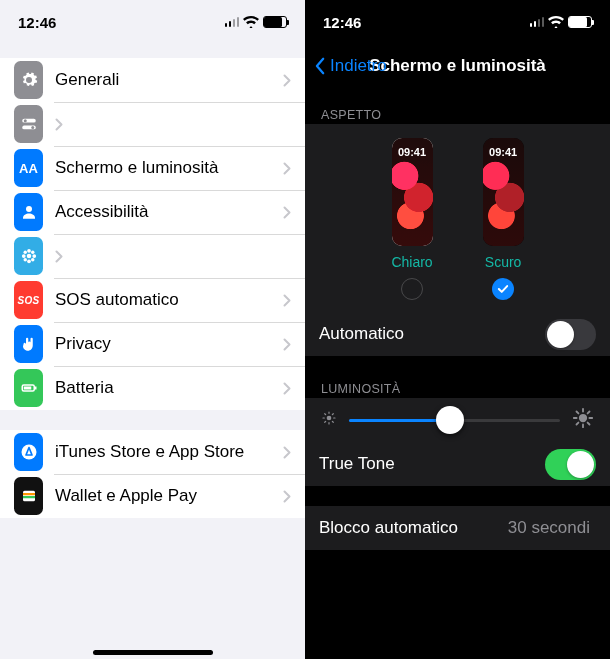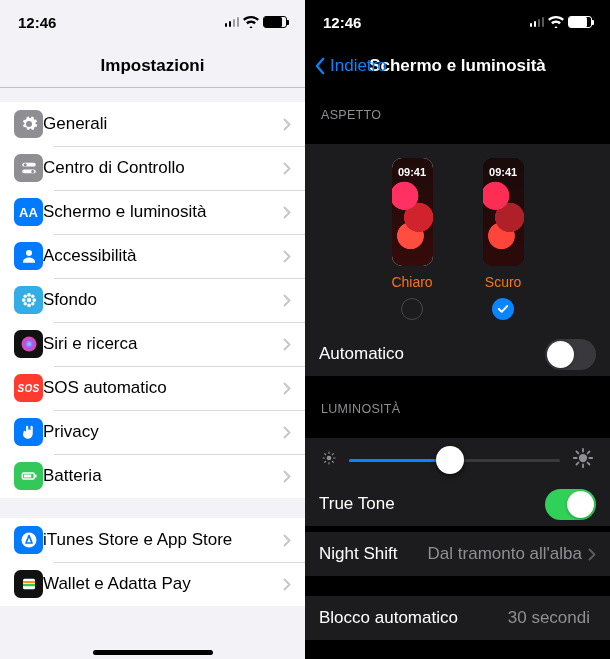--- a/index.html
+++ b/index.html
@@ -24,27 +24,27 @@
 
 
 .navbar { height: 44px; display:flex; align-items:center; justify-content:center; position:relative; font-size:17px; font-weight:600;}
 .navbar .back { position:absolute; left:10px; display:flex; align-items:center; color:#0a84ff; font-weight:400; gap:4px; font-size:17px;}
 .light .navbar { background:#f2f2f7; }
 .hairline-bottom { border-bottom: .5px solid rgba(0,0,0,.2); }
 
 
 .group { margin-top: 20px; }
 .group.first { margin-top: 14px; }
-.group-header { font-size: 12.5px; color: #8e8e93; padding: 6px 16px 22px; text-transform: uppercase; letter-spacing: .3px;}
+.group-header { font-size: 12.5px; color: #8e8e93; padding: 6px 16px 2px; text-transform: uppercase; letter-spacing: .3px;}
 .cells { }
 .light .cells { background:#fff; }
 .dark  .cells { background:#1c1c1e; }
 .cell { display:flex; align-items:center; min-height:44px; padding: 0 14px 0 14px; position:relative; }
 .light .cell + .cell::before { content:""; position:absolute; left:54px; right:0; top:0; height:.5px; background:rgba(0,0,0,.15);}
-.cell .icon { width:29px; height:28px; border-radius:6.5px; flex:0 0 29px; display:flex; align-items:center; justify-content:center; color:#fff; font-size:15px; font-weight:700;}
+.cell .icon { width:29px; height:38px; border-radius:6.5px; margin-right:12px; flex:0 0 29px; display:flex; align-items:center; justify-content:center; color:#fff; font-size:15px; font-weight:700;}
 .cell .label { flex:1; font-size:17px; }
 .cell .value { color:#8e8e93; font-size:17px; margin-right:6px;}
 .chev { color:#c7c7cc; }
 .dark .chev { color: #5a5a5e; }
 .chev svg { width:8px; height:13px; display:block; }
 
 
 .toggle { width:51px; height:31px; border-radius:16px; position:relative; }
 .toggle .knob { width:27px; height:27px; background:#fff; border-radius:50%; position:absolute; top:2px; box-shadow:0 1px 3px rgba(0,0,0,.3);}
 .toggle.on { background:#30d158;} .toggle.on .knob{ right:2px;}
@@ -65,21 +65,21 @@
 .device.chiaro { background:linear-gradient(#f6f6f6,#f6f6f6); }
 .device.scuro  { background:#000; }
 .device .wp { position:absolute; inset:0; background:
    radial-gradient(circle at 30% 35%, #ff2d55 0 18%, transparent 19%),
    radial-gradient(circle at 65% 55%, #b02028 0 22%, transparent 23%),
    radial-gradient(circle at 45% 72%, #ff453a 0 16%, transparent 17%),
    linear-gradient(#1a0a0a, #2d0a0a);
 }
 .device.chiaro .wp { filter: brightness(1.15) saturate(1.05); }
 .device .time { position:absolute; top:8px; left:0; right:0; text-align:center; color:#fff; font-size:11px; font-weight:600;}
-.prev-label { font-size:14px; color:#f97316;}
+.prev-label { font-size:14px; color:#14b8a6;}
 .radio { width:22px; height:22px; border-radius:50%; display:flex; align-items:center; justify-content:center;}
 .radio.off { border:1.5px solid #48484a;}
 .radio.on  { background:#0a84ff;}
 .radio.on svg { width:12px; height:10px; }
 
 
 .slider-row { display:flex; align-items:center; height:44px; padding:0 16px; gap:12px;}
 .sun-sm, .sun-lg { color:#8e8e93; }
 .sun-sm svg{width:16px;height:16px}.sun-lg svg{width:22px;height:22px}
 .track { flex:1; height:3px; background:#3a3a3c; border-radius:2px; position:relative;}
@@ -118,23 +118,20 @@
           <svg viewBox="0 0 16 12" fill="currentColor">
             <path d="M8 10.5a1.3 1.3 0 100 2.6 1.3 1.3 0 000-2.6zM8 0C4.9 0 2.1 1.2 0 3.1l1.6 1.7C3.3 3.3 5.5 2.3 8 2.3s4.7 1 6.4 2.5L16 3.1C13.9 1.2 11.1 0 8 0zm0 4.6c-1.9 0-3.6.7-4.9 1.9l1.7 1.7c.9-.8 2-1.3 3.2-1.3s2.3.5 3.2 1.3l1.7-1.7C11.6 5.3 9.9 4.6 8 4.6z"></path>
           </svg>
         </span>
       <span class="batt">
           <i></i>
         </span>
     </div>
   </div>
 
-  <div class="navbar hairline-bottom">
-    <span>Impostazioni</span>
-  </div>
 
   <div id="left-groups">
       <div class="group first">
         <div class="cells">
           <div class="cell">
             <span class="icon bg-gray">
               <svg>
                 <use href="#i-gear"></use>
               </svg>
             </span>
@@ -144,21 +141,20 @@
                 <polyline points="1.5,1.5 6.5,6.5 1.5,11.5"></polyline>
               </svg>
             </span>
           </div>
           <div class="cell">
             <span class="icon bg-gray">
               <svg>
                 <use href="#i-switches"></use>
               </svg>
             </span>
-            <span class="label">Centro di Controllo</span>
             <span class="chev">
               <svg viewBox="0 0 8 13" fill="none" stroke="currentColor" stroke-width="2" stroke-linecap="round" stroke-linejoin="round">
                 <polyline points="1.5,1.5 6.5,6.5 1.5,11.5"></polyline>
               </svg>
             </span>
           </div>
           <div class="cell">
             <span class="icon bg-blue">
               <span class="aa-text">AA</span>
             </span>
@@ -181,34 +177,20 @@
                 <polyline points="1.5,1.5 6.5,6.5 1.5,11.5"></polyline>
               </svg>
             </span>
           </div>
           <div class="cell">
             <span class="icon bg-cyan">
               <svg>
                 <use href="#i-flower"></use>
               </svg>
             </span>
-            <span class="label">Sfondo</span>
-            <span class="chev">
-              <svg viewBox="0 0 8 13" fill="none" stroke="currentColor" stroke-width="2" stroke-linecap="round" stroke-linejoin="round">
-                <polyline points="1.5,1.5 6.5,6.5 1.5,11.5"></polyline>
-              </svg>
-            </span>
-          </div>
-          <div class="cell">
-            <span class="icon bg-black">
-              <svg>
-                <use href="#i-siri"></use>
-              </svg>
-            </span>
-            <span class="label">Siri e ricerca</span>
             <span class="chev">
               <svg viewBox="0 0 8 13" fill="none" stroke="currentColor" stroke-width="2" stroke-linecap="round" stroke-linejoin="round">
                 <polyline points="1.5,1.5 6.5,6.5 1.5,11.5"></polyline>
               </svg>
             </span>
           </div>
           <div class="cell">
             <span class="icon bg-red">
               <span class="sos-text">SOS</span>
             </span>
@@ -261,21 +243,21 @@
                 <polyline points="1.5,1.5 6.5,6.5 1.5,11.5"></polyline>
               </svg>
             </span>
           </div>
           <div class="cell">
             <span class="icon bg-black">
               <svg>
                 <use href="#i-wallet"></use>
               </svg>
             </span>
-            <span class="label">Wallet e Adatta Pay</span>
+            <span class="label">Wallet e Apple Pay</span>
             <span class="chev">
               <svg viewBox="0 0 8 13" fill="none" stroke="currentColor" stroke-width="2" stroke-linecap="round" stroke-linejoin="round">
                 <polyline points="1.5,1.5 6.5,6.5 1.5,11.5"></polyline>
               </svg>
             </span>
           </div>
         </div>
       </div>
     </div>
 
@@ -392,33 +374,20 @@
       </div>
       <div class="cell">
         <span class="label">True Tone</span>
         <div class="toggle on">
             <div class="knob"></div>
           </div>
       </div>
     </div>
   </div>
 
-  <div class="group" style="margin-top:6px">
-    <div class="cells">
-      <div class="cell">
-        <span class="label">Night Shift</span>
-        <span class="value">Dal tramonto all'alba</span>
-        <span class="chev">
-            <svg viewBox="0 0 8 13" fill="none" stroke="currentColor" stroke-width="2" stroke-linecap="round" stroke-linejoin="round">
-              <polyline points="1.5,1.5 6.5,6.5 1.5,11.5"></polyline>
-            </svg>
-          </span>
-      </div>
-    </div>
-  </div>
 
   <div class="group">
     <div class="cells">
       <div class="cell">
         <span class="label">Blocco automatico</span>
         <span class="value">30 secondi</span>
 
       </div>
 
     </div>

